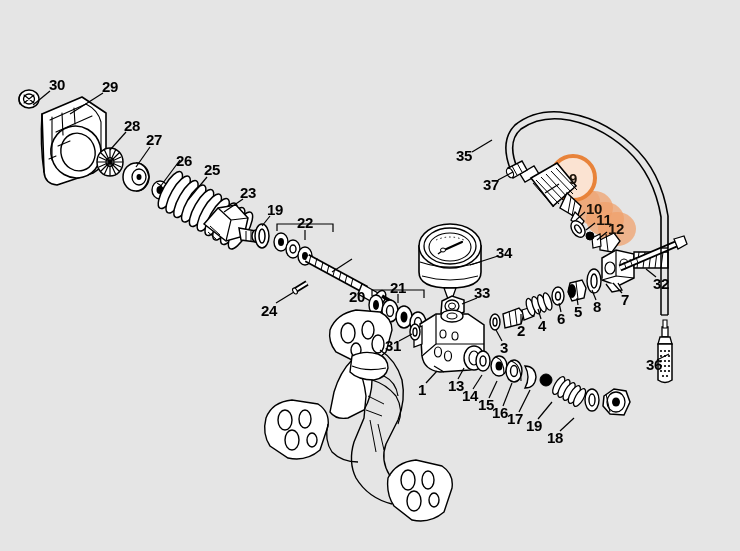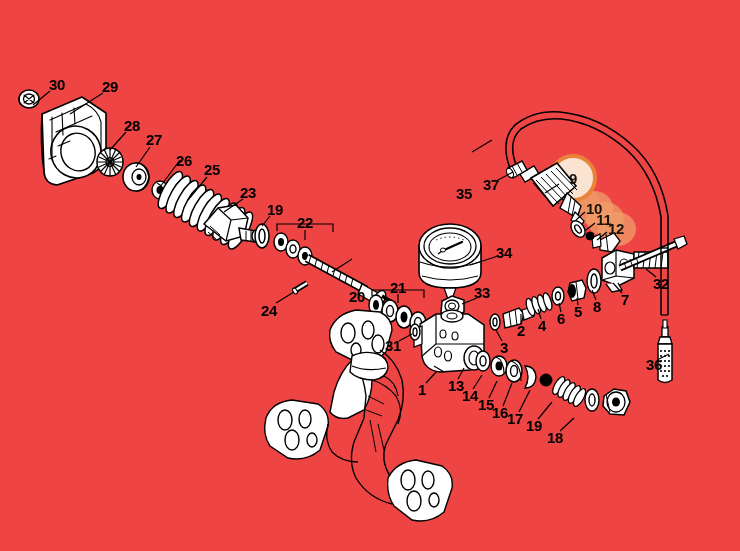--- a/index.html
+++ b/index.html
@@ -8,21 +8,21 @@
     padding: 0;
     background: #ffffff;
   }
   body {
     font-family: "Liberation Sans", sans-serif;
   }
   #diagram-root {
     position: relative;
     width: 740px;
     height: 551px;
-    background: #ef4444;
+    background: #e5e5e5;
     overflow: hidden;
   }
   #diagram-svg {
     position: absolute;
     left: 0;
     top: 0;
     width: 740px;
     height: 551px;
   }
   .label {
@@ -499,21 +499,21 @@
     <div class="label" style="left:555px; top:437px;">18</div>
     <div class="label" style="left:504px; top:347px;">3</div>
     <div class="label" style="left:521px; top:330px;">2</div>
     <div class="label" style="left:542px; top:325px;">4</div>
     <div class="label" style="left:561px; top:318px;">6</div>
     <div class="label" style="left:578px; top:311px;">5</div>
     <div class="label" style="left:597px; top:306px;">8</div>
     <div class="label" style="left:625px; top:299px;">7</div>
     <div class="label" style="left:661px; top:283px;">32</div>
     <div class="label" style="left:654px; top:364px;">36</div>
-    <div class="label" style="left:464px; top:155px;margin-top:38px;">35</div>
+    <div class="label" style="left:464px; top:155px;">35</div>
     <div class="label" style="left:491px; top:184px;">37</div>
     <div class="label hl" style="left:573px; top:178px;">9</div>
     <div class="label hl" style="left:594px; top:208px;">10</div>
     <div class="label hl" style="left:604px; top:219px;">11</div>
     <div class="label hl" style="left:616px; top:228px;">12</div>
   </div>
 
 </div>
 
 </body></html>

